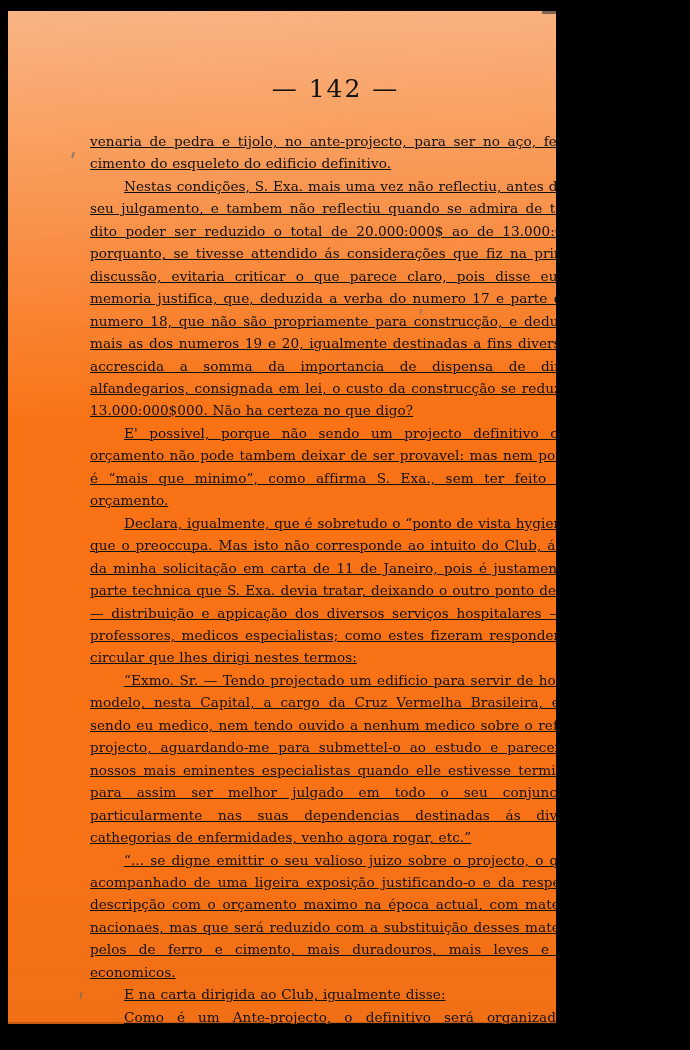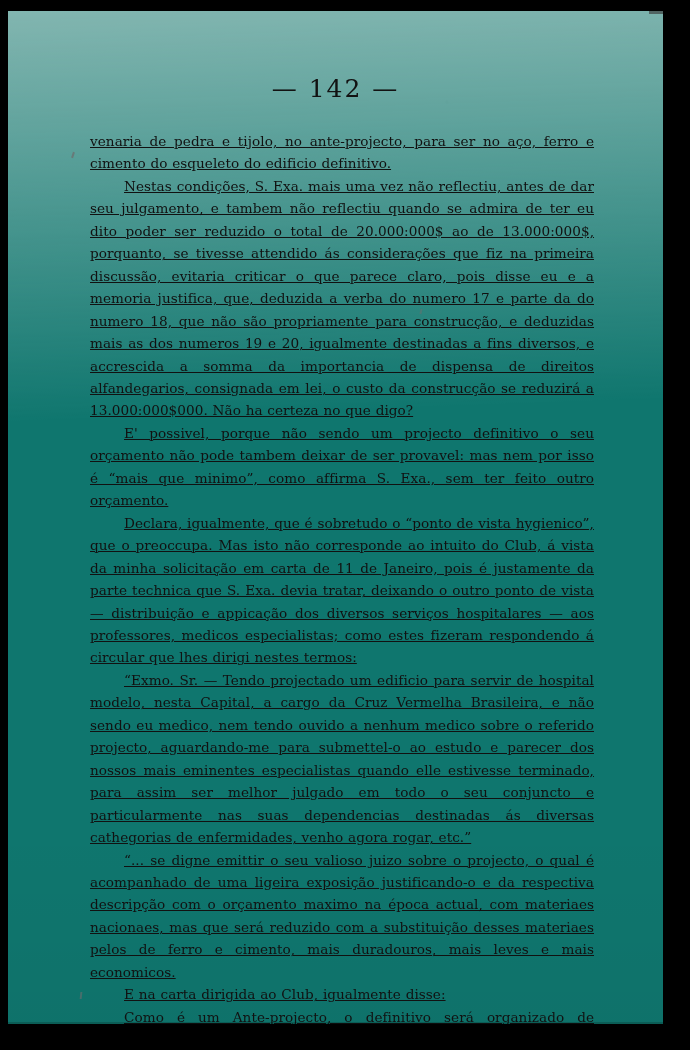--- a/index.html
+++ b/index.html
@@ -19,23 +19,23 @@
     width: 690px;
     height: 1050px;
     background: #000000;
   }
 
   
   #page-sheet {
     position: absolute;
     left: 8px;
     top: 11px;
-    width: 655px;
+    width: 548px;
     height: 1013px;
-    background: #0f766e;
+    background: #f97316;
     overflow: hidden;
     box-shadow: inset 0 0 0 0 #fff;
   }
 
   
   #paper-grain {
     position: absolute;
     inset: 0;
     pointer-events: none;
     background:

